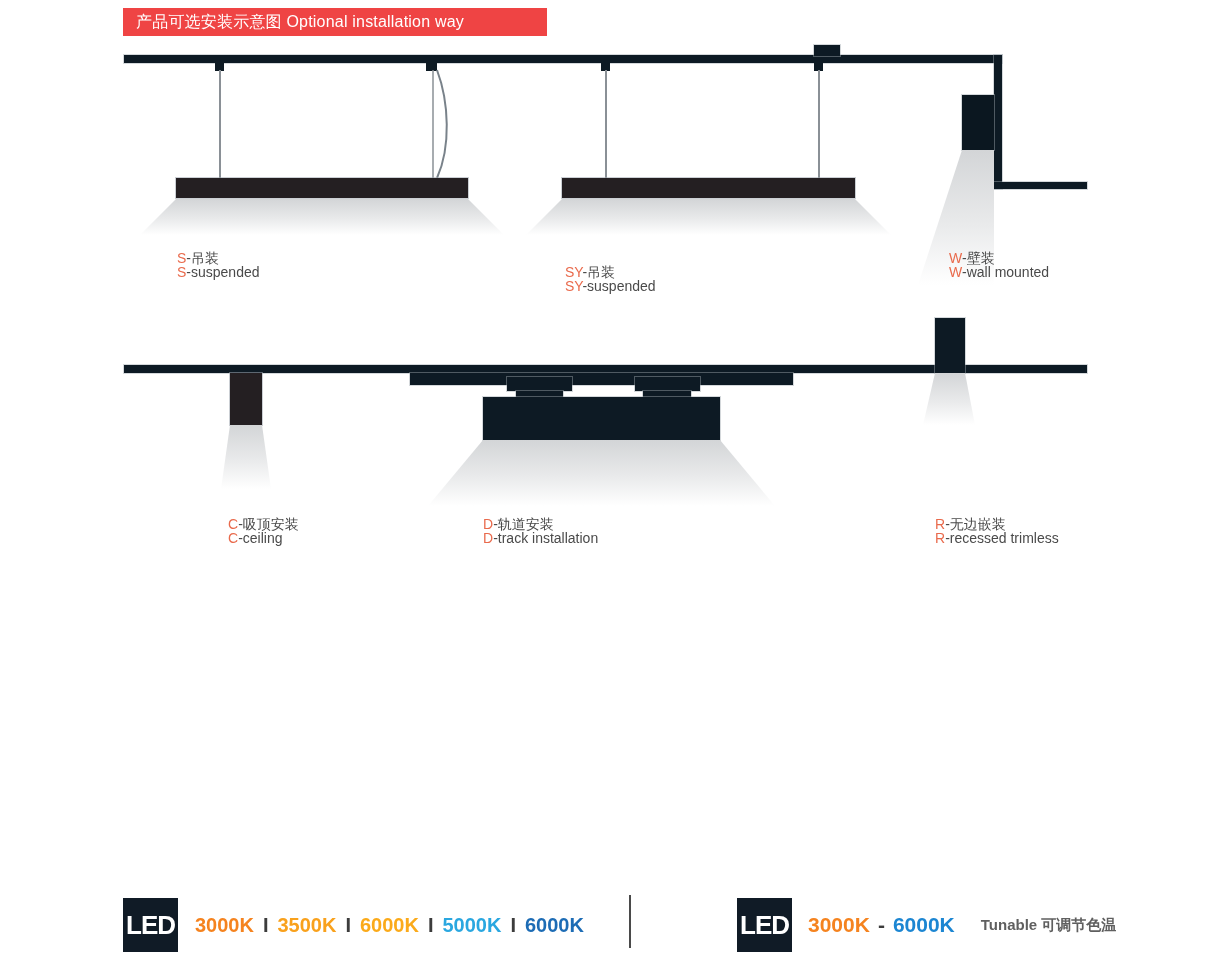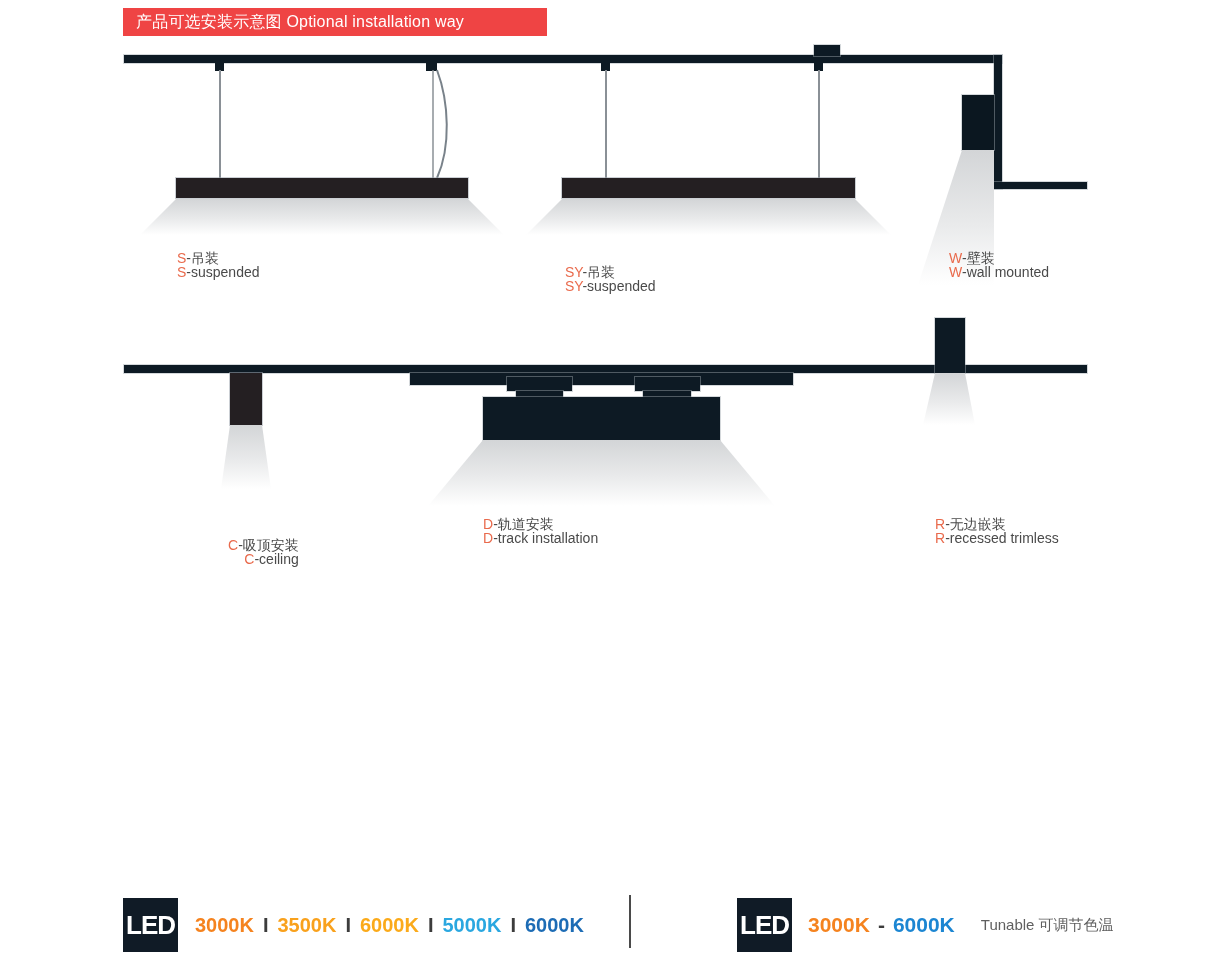--- a/index.html
+++ b/index.html
@@ -82,21 +82,21 @@
             clip-path: polygon(12px 0, 42px 0, 100% 100%, 0 100%); }
 
   
   .diagram-label {
     font-size: 14px; line-height: 14px; color: #4a4a4a; white-space: nowrap;
   }
   .diagram-label .prefix {  }
   .lbl-s  { left: 177px; top: 251px; }
   .lbl-sy { left: 565px; top: 251px; margin-top: 14px; }
   .lbl-w  { left: 949px; top: 251px; }
-  .lbl-c  { left: 228px; top: 538px; text-align: right; }
+  .lbl-c  { left: 228px; top: 517px; }
   .lbl-d  { left: 483px; top: 517px; }
   .lbl-r  { left: 935px; top: 517px; }
 
   
   .led-badge {
     width: 55px; height: 54px; background: #101b26; color: #ffffff;
     display: flex; align-items: center; justify-content: center;
     font-size: 26px; font-weight: 800; letter-spacing: -1px;
   }
   .badge1 { left: 123px; top: 898px; }
@@ -109,21 +109,21 @@
   }
   .temps-fixed .sep { color: #3c3c3c; font-weight: 700; }
 
   .temps-tunable {
     left: 808px; top: 898px; height: 54px;
     display: flex; align-items: center; gap: 8px;
     font-size: 21px; font-weight: 700; white-space: nowrap;
   }
   .temps-tunable .dash { color: #3c3c3c; }
   .tunable-note {
-    font-size: 15px; font-weight: 400; color: #5f5f5f; margin-left: 18px;
+    font-size: 15px; font-weight: 700; color: #5f5f5f; margin-left: 18px;
   }
 
   .section-divider { left: 629px; top: 895px; width: 2px; height: 53px; background: #4a4a4a; }
 </style>
 </head>
 <body>
 
 <div class="page">
 
   <div class="abs sec-header hdr1">

